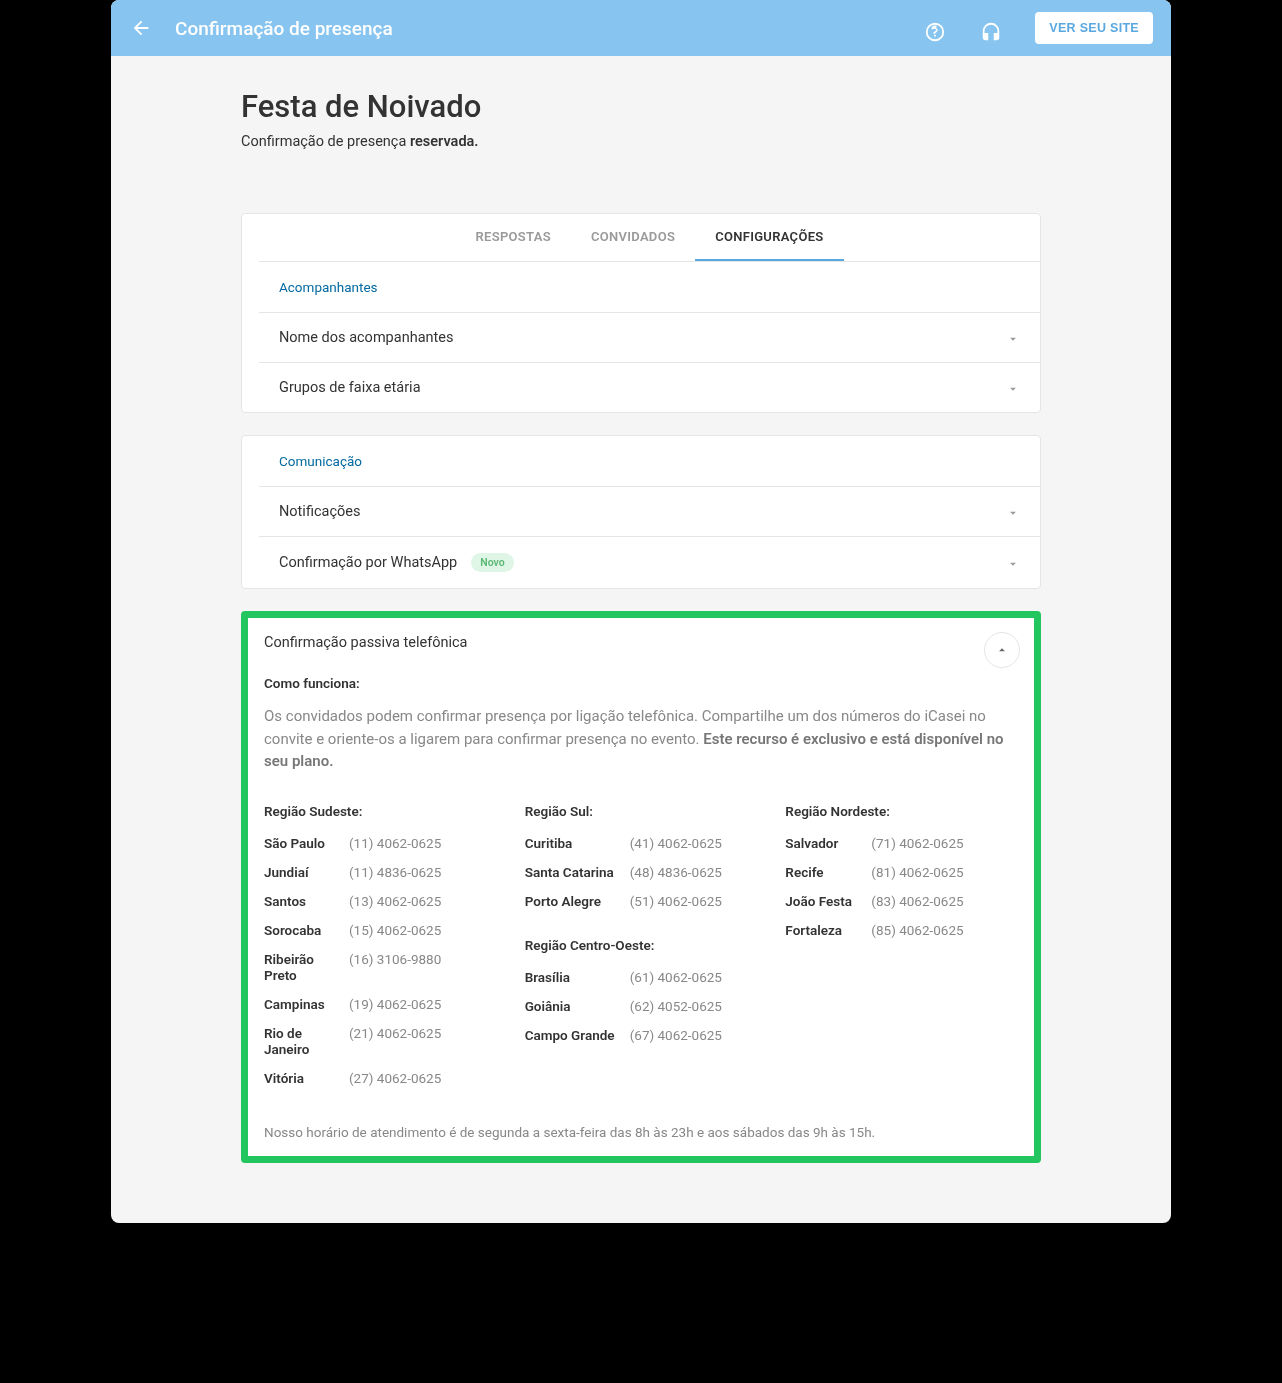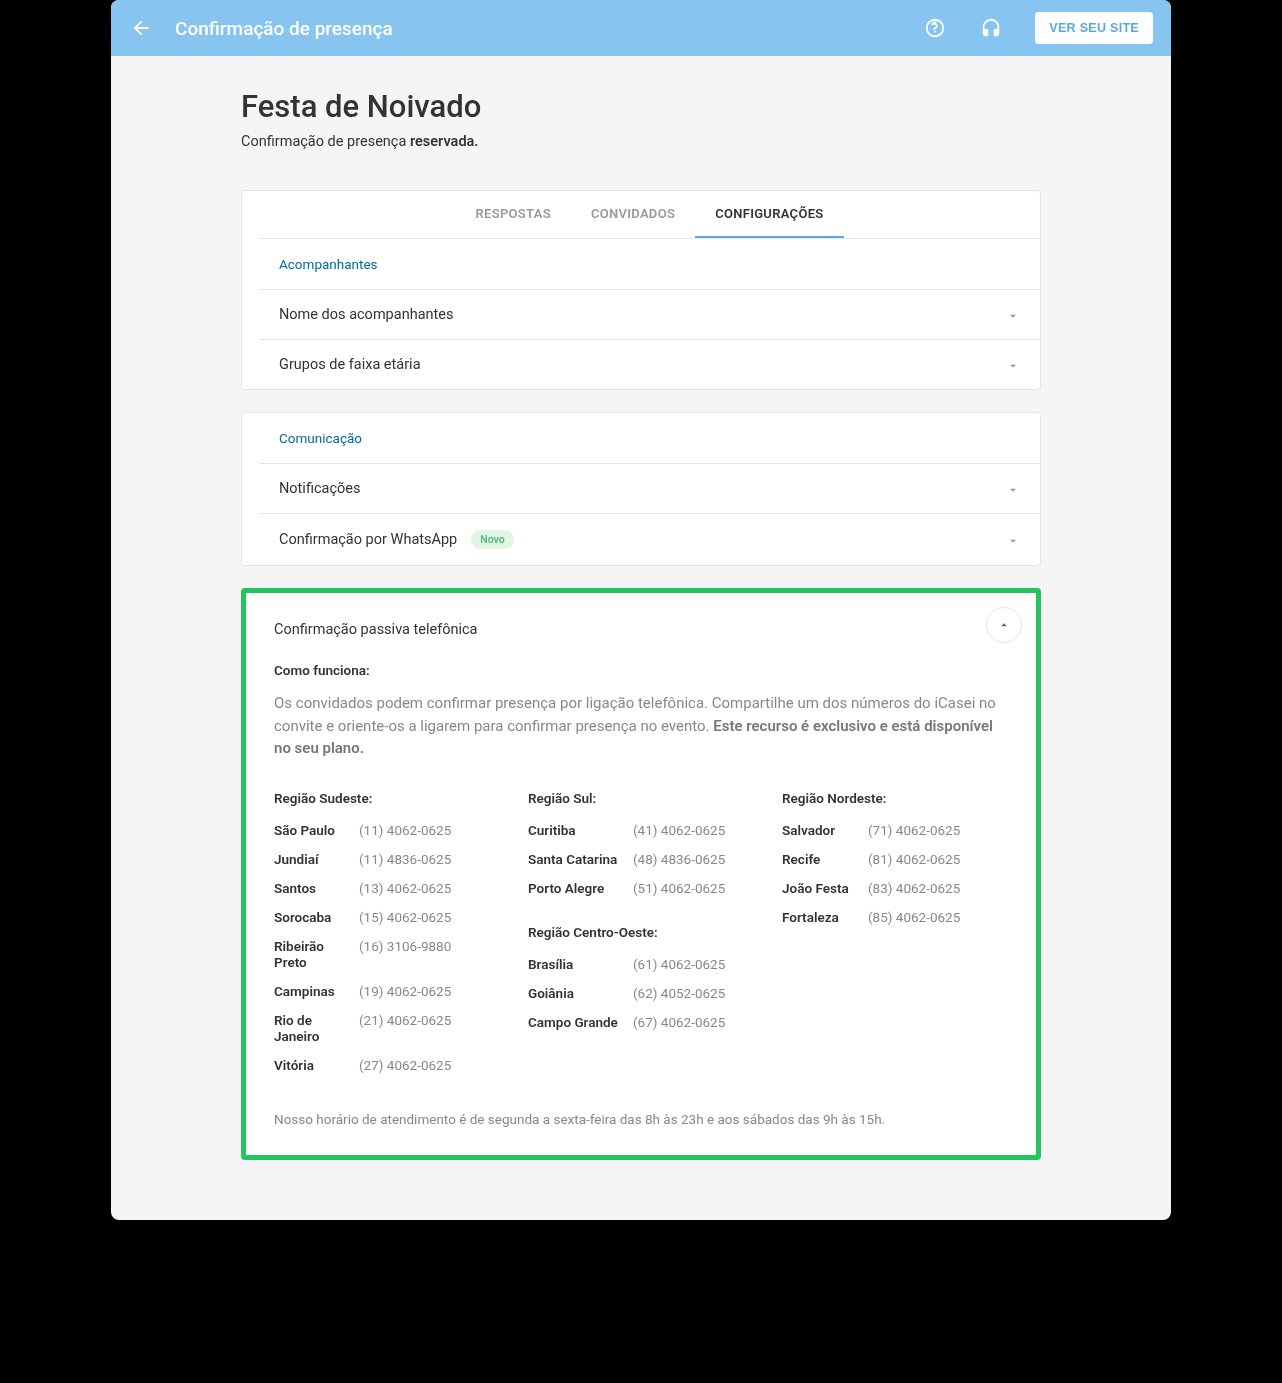--- a/index.html
+++ b/index.html
@@ -2,40 +2,40 @@
 <html><head>
 <meta charset="utf-8">
 <style>
 * { box-sizing: border-box; margin: 0; padding: 0; }
 body { font-family: -apple-system, BlinkMacSystemFont, "Segoe UI", Roboto, Helvetica, Arial, sans-serif; background: #000; width: 1282px; }
 .window { background: #f5f5f5; border-radius: 8px; overflow: hidden; width: 1060px; margin: 0 auto; box-shadow: 0 40px 80px rgba(0,0,0,0.6); }
 .header { background: #87c4f0; height: 56px; display: flex; align-items: center; padding: 0 18px; }
 .back-arrow { width: 24px; height: 24px; display: flex; align-items: center; justify-content: center; cursor: pointer; }
 .back-arrow svg { fill: #fff; }
 .header-title { color: #fff; font-size: 19px; font-weight: 500; margin-left: 22px; flex: 1; }
-.header-icons { display: flex; align-items: center; gap: 32px; }
+.header-icons { display: flex; align-items: flex-end; gap: 32px; }
 .header-icon { width: 24px; height: 24px; display: flex; align-items: center; justify-content: center; cursor: pointer; }
 .header-icon svg { fill: #fff; }
 .view-site-btn { background: #fff; color: #5aa8e0; border: none; border-radius: 4px; padding: 9px 14px; font-size: 12.5px; font-weight: 700; letter-spacing: 0.3px; cursor: pointer; }
 .content { padding: 32px 130px 60px; }
 .page-title { font-size: 31px; font-weight: 500; color: #333; margin-bottom: 8px; }
-.page-subtitle { font-size: 14.5px; color: #333; margin-bottom: 40px; }
+.page-subtitle { font-size: 14.5px; color: #333; margin-bottom: 63px; }
 .page-subtitle strong { font-weight: 600; }
 .card { background: #fff; border: 1px solid #e5e5e5; border-radius: 4px; margin-bottom: 22px; padding-left: 17px; }
 .tabs { display: flex; justify-content: center; border-bottom: 1px solid #e5e5e5; }
 .tab { padding: 15px 20px; font-size: 13px; font-weight: 600; letter-spacing: 0.3px; color: #9a9a9a; cursor: pointer; border-bottom: 2px solid transparent; }
 .tab.active { color: #333; border-bottom-color: #5aa8e0; }
 .section-header { padding: 17px 20px; font-size: 13.5px; color: #0369a1; border-bottom: 1px solid #e5e5e5; }
 .accordion-row { display: flex; align-items: center; justify-content: space-between; padding: 16px 20px; border-bottom: 1px solid #e5e5e5; cursor: pointer; }
 .accordion-row:last-child { border-bottom: none; }
 .accordion-label { font-size: 14.5px; color: #333; display: flex; align-items: center; gap: 14px; }
 .chevron { width: 14px; height: 14px; }
 .chevron svg { fill: #999; }
 .badge { background: #dff5e5; color: #5cb874; font-size: 10.5px; font-weight: 600; padding: 3px 9px; border-radius: 10px; }
-.expanded-card { background: #fff; border: 5px solid #22c55e; border-radius: 4px; padding: 28px; position: relative; }
+.expanded-card { background: #fff; border: 7px solid #22c55e; border-radius: 4px; padding: 16px; position: relative; }
 .expanded-title { font-size: 14.5px; color: #333; margin-bottom: 24px; }
 .collapse-btn { position: absolute; top: 14px; right: 14px; width: 36px; height: 36px; border-radius: 50%; background: #fff; border: 1px solid #e5e5e5; display: flex; align-items: center; justify-content: center; cursor: pointer; }
 .collapse-btn::before { content: ''; position: absolute; inset: -10px; border-radius: 50%; background: radial-gradient(circle, rgba(135,196,240,0.35) 0%, rgba(135,196,240,0) 70%); z-index: -1; }
 .collapse-btn svg { fill: #666; }
 .subhead { font-size: 13.5px; font-weight: 600; color: #333; margin-bottom: 14px; }
 .desc { font-size: 15px; color: #888; line-height: 1.5; margin-bottom: 30px; }
 .desc strong { color: #777; font-weight: 600; }
 .regions { display: flex; gap: 28px; }
 .region-col { flex: 1; }
 .region-block { margin-bottom: 28px; }

